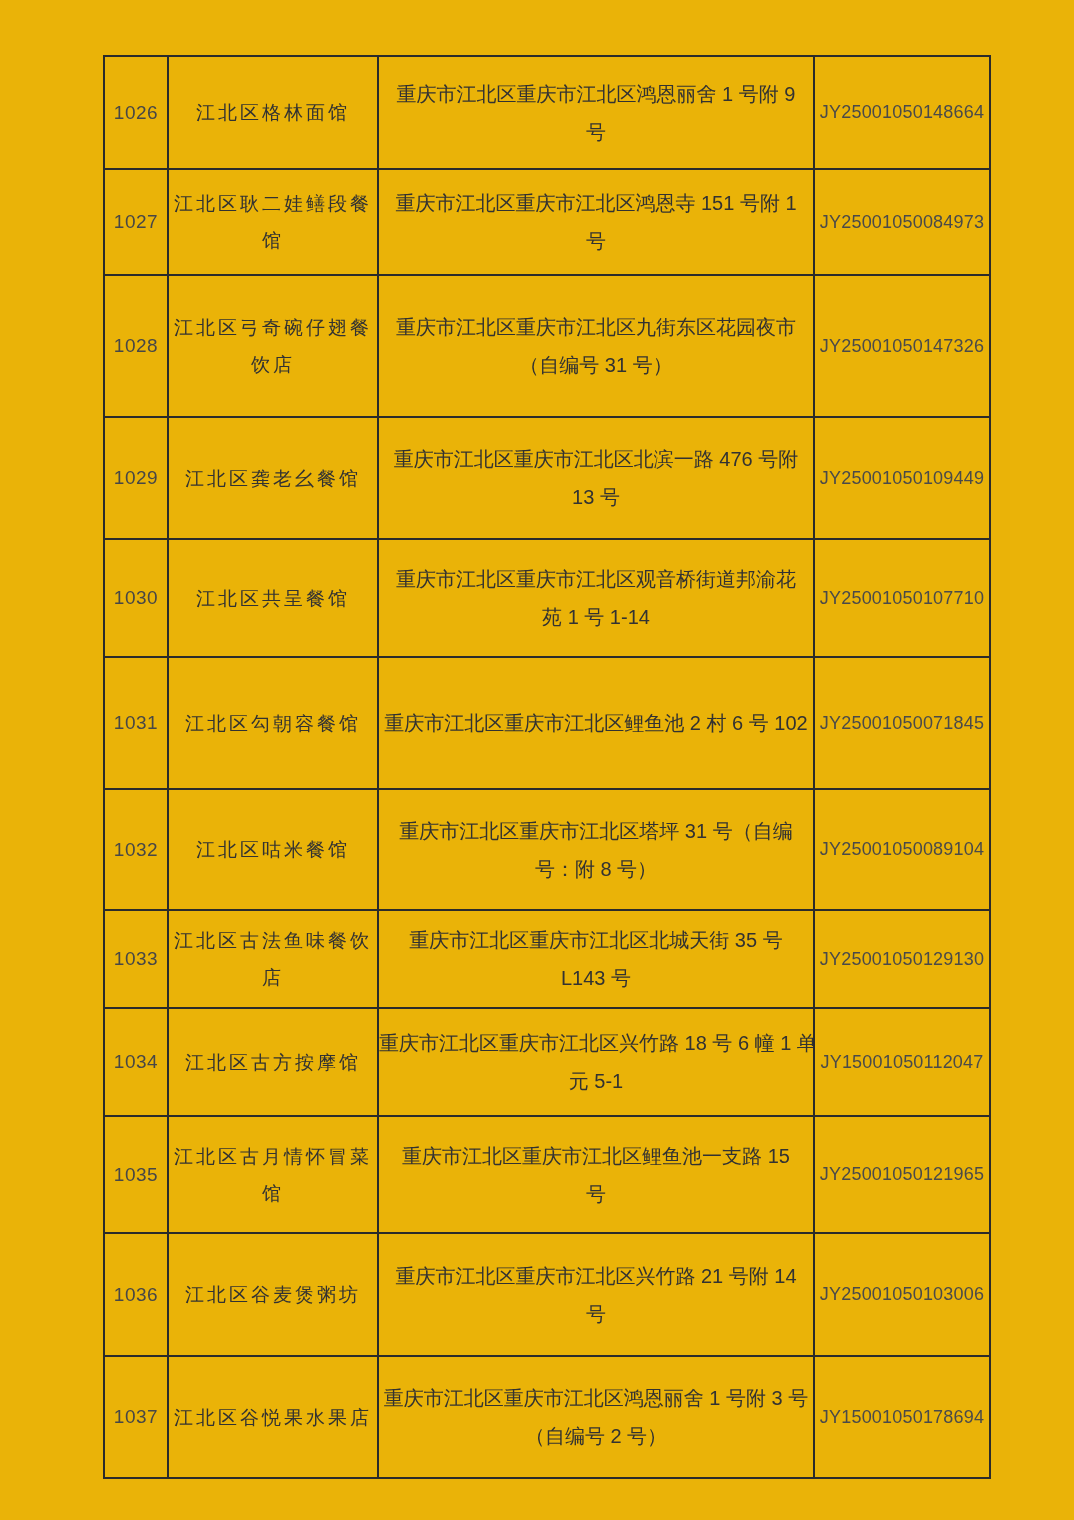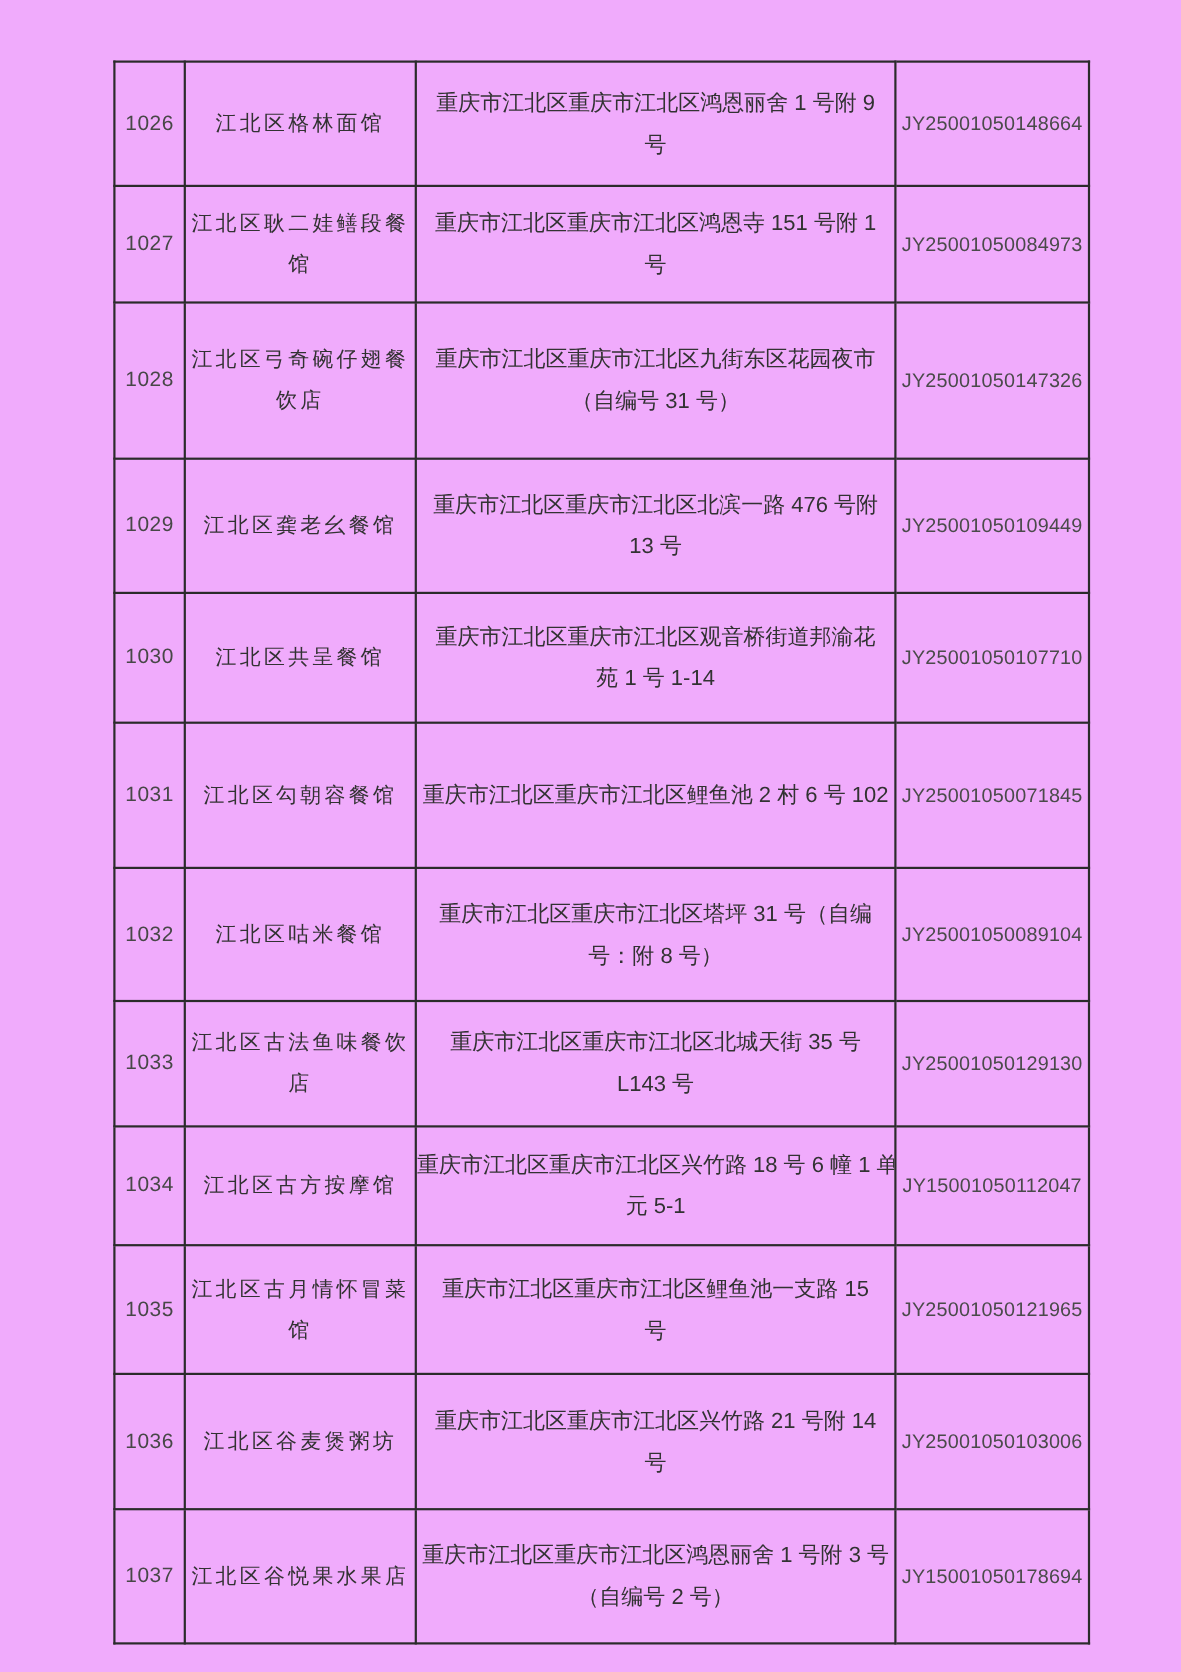--- a/index.html
+++ b/index.html
@@ -5,21 +5,21 @@
   html, body { margin: 0; padding: 0; }
   body {
     width: 1074px; height: 1520px;
     background: #ffffff;
     font-family: "Liberation Sans", sans-serif;
     overflow: hidden;
   }
   .page {
     position: relative;
     width: 1074px; height: 1520px;
-    background: #f0abfc;
+    background: #eab308;
   }
   table.biz {
     position: absolute;
     left: 103px; top: 55px;
     width: 886px;
     border-collapse: collapse;
     table-layout: fixed;
   }
   table.biz td {
     border: 2px solid #2b2b2b;
@@ -143,21 +143,21 @@
         <td class="c-name">
           <div class="ln">江北区咕米餐馆</div>
         </td>
         <td class="c-addr">
           <div class="ln">重庆市江北区重庆市江北区塔坪 31 号（自编</div>
           <div class="ln">号：附 8 号）</div>
         </td>
         <td class="c-lic">JY25001050089104</td>
       </tr>
 
-      <tr style="height:114px">
+      <tr style="height:98px">
         <td class="c-id">1033</td>
         <td class="c-name">
           <div class="ln">江北区古法鱼味餐饮</div>
           <div class="ln">店</div>
         </td>
         <td class="c-addr">
           <div class="ln">重庆市江北区重庆市江北区北城天街 35 号</div>
           <div class="ln">L143 号</div>
         </td>
         <td class="c-lic">JY25001050129130</td>

